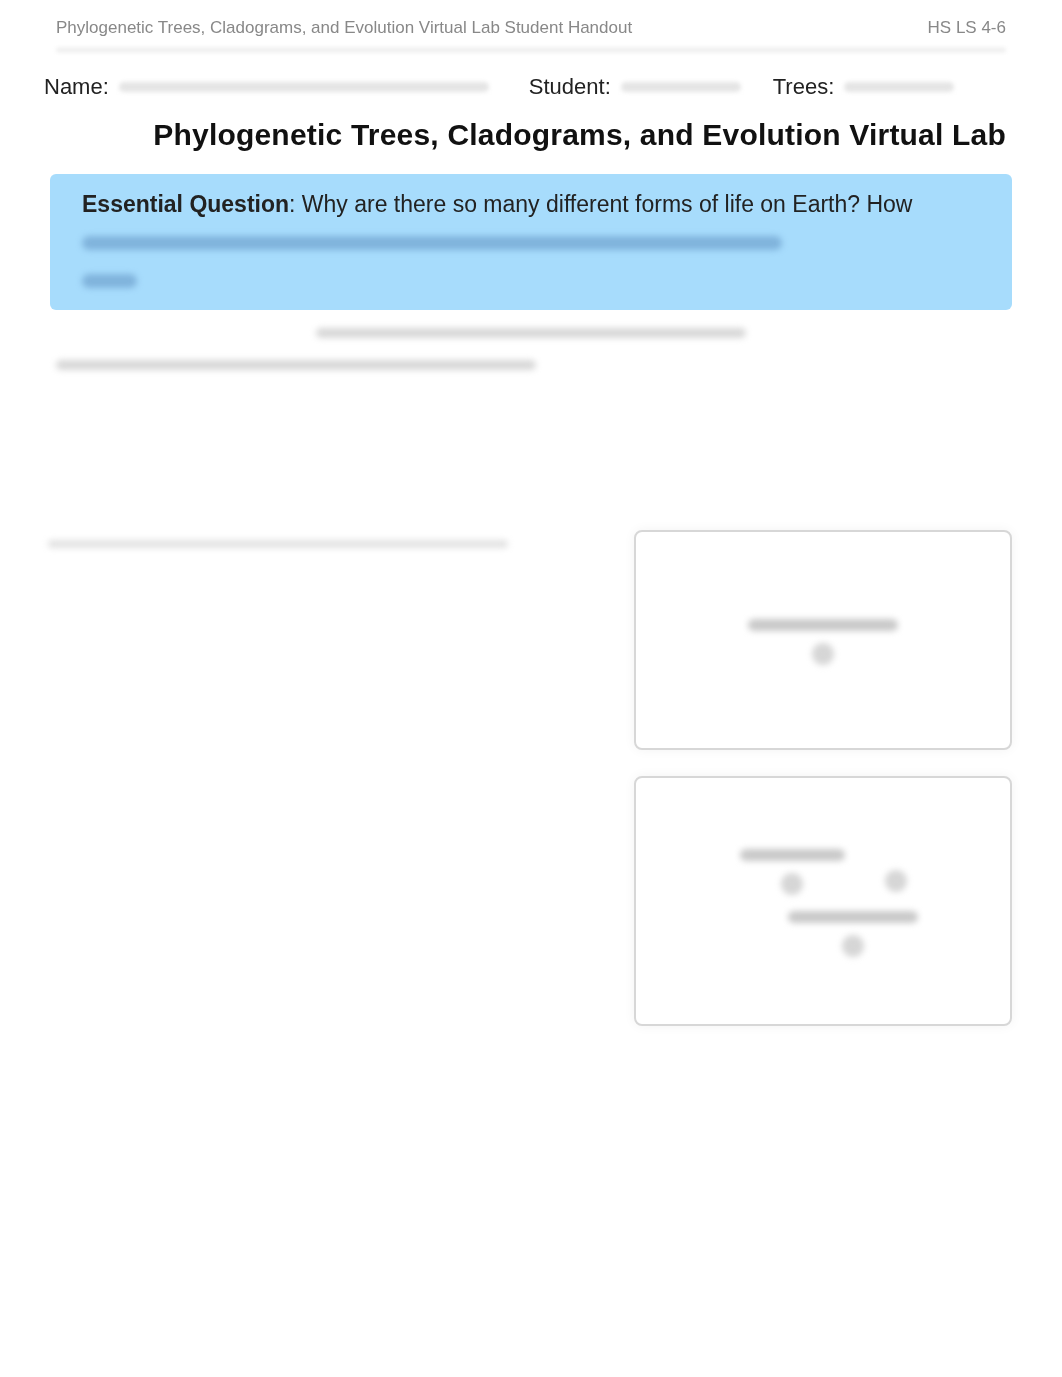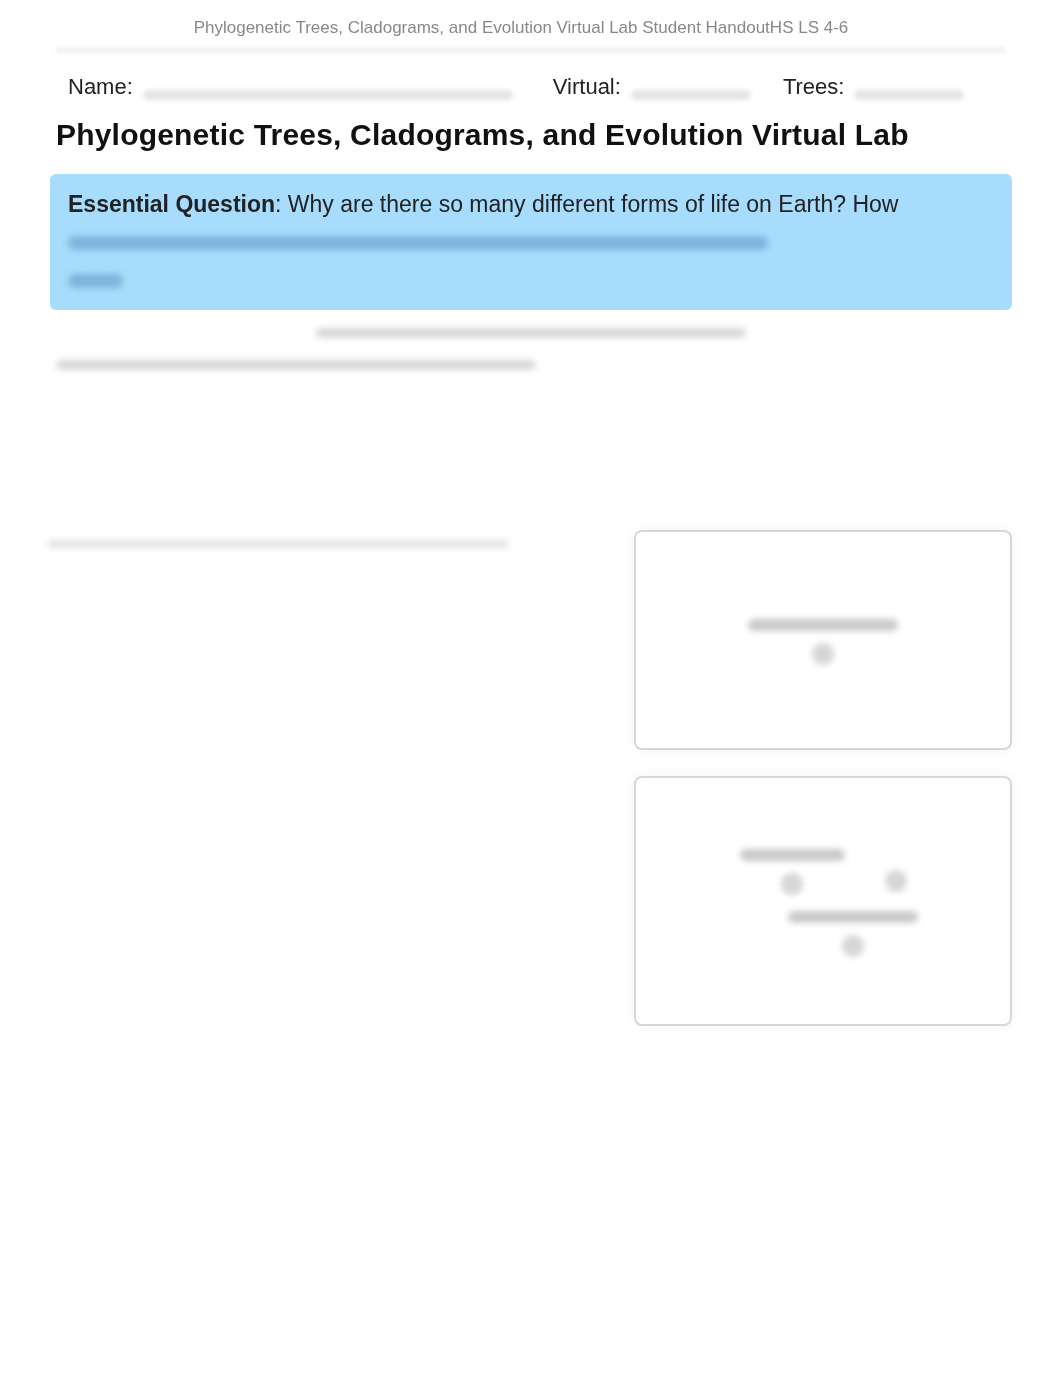--- a/index.html
+++ b/index.html
@@ -10,69 +10,69 @@
     body {
       font-family: Arial, Helvetica, sans-serif;
       background: #ffffff;
       width: 1062px;
       height: 1377px;
       position: relative;
       color: #333;
     }
     .header-bar {
       display: flex;
-      justify-content: center;
-      align-items: center;
-      padding: 18px 56px 10px 36px;
+      justify-content: space-between;
+      align-items: center;
+      padding: 18px 56px 10px 56px;
       color: #888;
       font-size: 17px;
     }
     .header-divider {
       height: 4px;
       margin: 0 56px 22px 56px;
       border-radius: 2px;
       background: #eaeaea;
       filter: blur(2px);
     }
     .form-row {
       display: flex;
-      align-items: flex-end;
-      padding: 0 68px;
+      align-items: center;
+      padding: 0 44px;
       gap: 10px;
       margin-bottom: 18px;
       font-size: 22px;
       color: #222;
     }
     .form-label {
       font-size: 22px;
       color: #222;
     }
     .underline-field {
       height: 10px;
       border-radius: 5px;
       background: #e5e5e5;
       filter: blur(2px);
       flex-shrink: 0;
     }
     .uf-name { width: 370px; }
     .uf-period { width: 120px; margin-right: 22px;}
     .uf-date { width: 110px; }
     .main-title {
-      text-align: left;
+      text-align: right;
       font-size: 30px;
       font-weight: bold;
       color: #111;
       margin: 0 56px 22px 56px;
       letter-spacing: 0.2px;
     }
     .eq-box {
       margin: 0 50px;
       background: #a7dcfc;
       border-radius: 6px;
-      padding: 14px 18px 14px 18px;
+      padding: 14px 18px 14px 32px;
       font-size: 23px;
       line-height: 1.45;
       color: #222;
       position: relative;
       filter: none;
     }
     .eq-label {
       font-weight: bold;
     }
     .eq-visible {
@@ -169,21 +169,21 @@
 <div class="header-bar">
   <span>Phylogenetic Trees, Cladograms, and Evolution Virtual Lab Student Handout</span>
   <span>HS LS 4-6</span>
 </div>
 <div class="header-divider"></div>
 
 <div class="form-row">
   <span class="form-label">Name:</span>
   <span class="underline-field uf-name"></span>
   <span style="width:20px;"></span>
-  <span class="form-label">Virtual:</span>
+  <span class="form-label">Student:</span>
   <span class="underline-field uf-period"></span>
   <span class="form-label">Trees:</span>
   <span class="underline-field uf-date"></span>
 </div>
 
 <h1 class="main-title">Phylogenetic Trees, Cladograms, and Evolution Virtual Lab</h1>
 
 <div class="eq-box">
   <div>
     <span class="eq-label">Essential Question</span><span class="eq-visible">: Why are there so many different forms of life on Earth? How</span>

